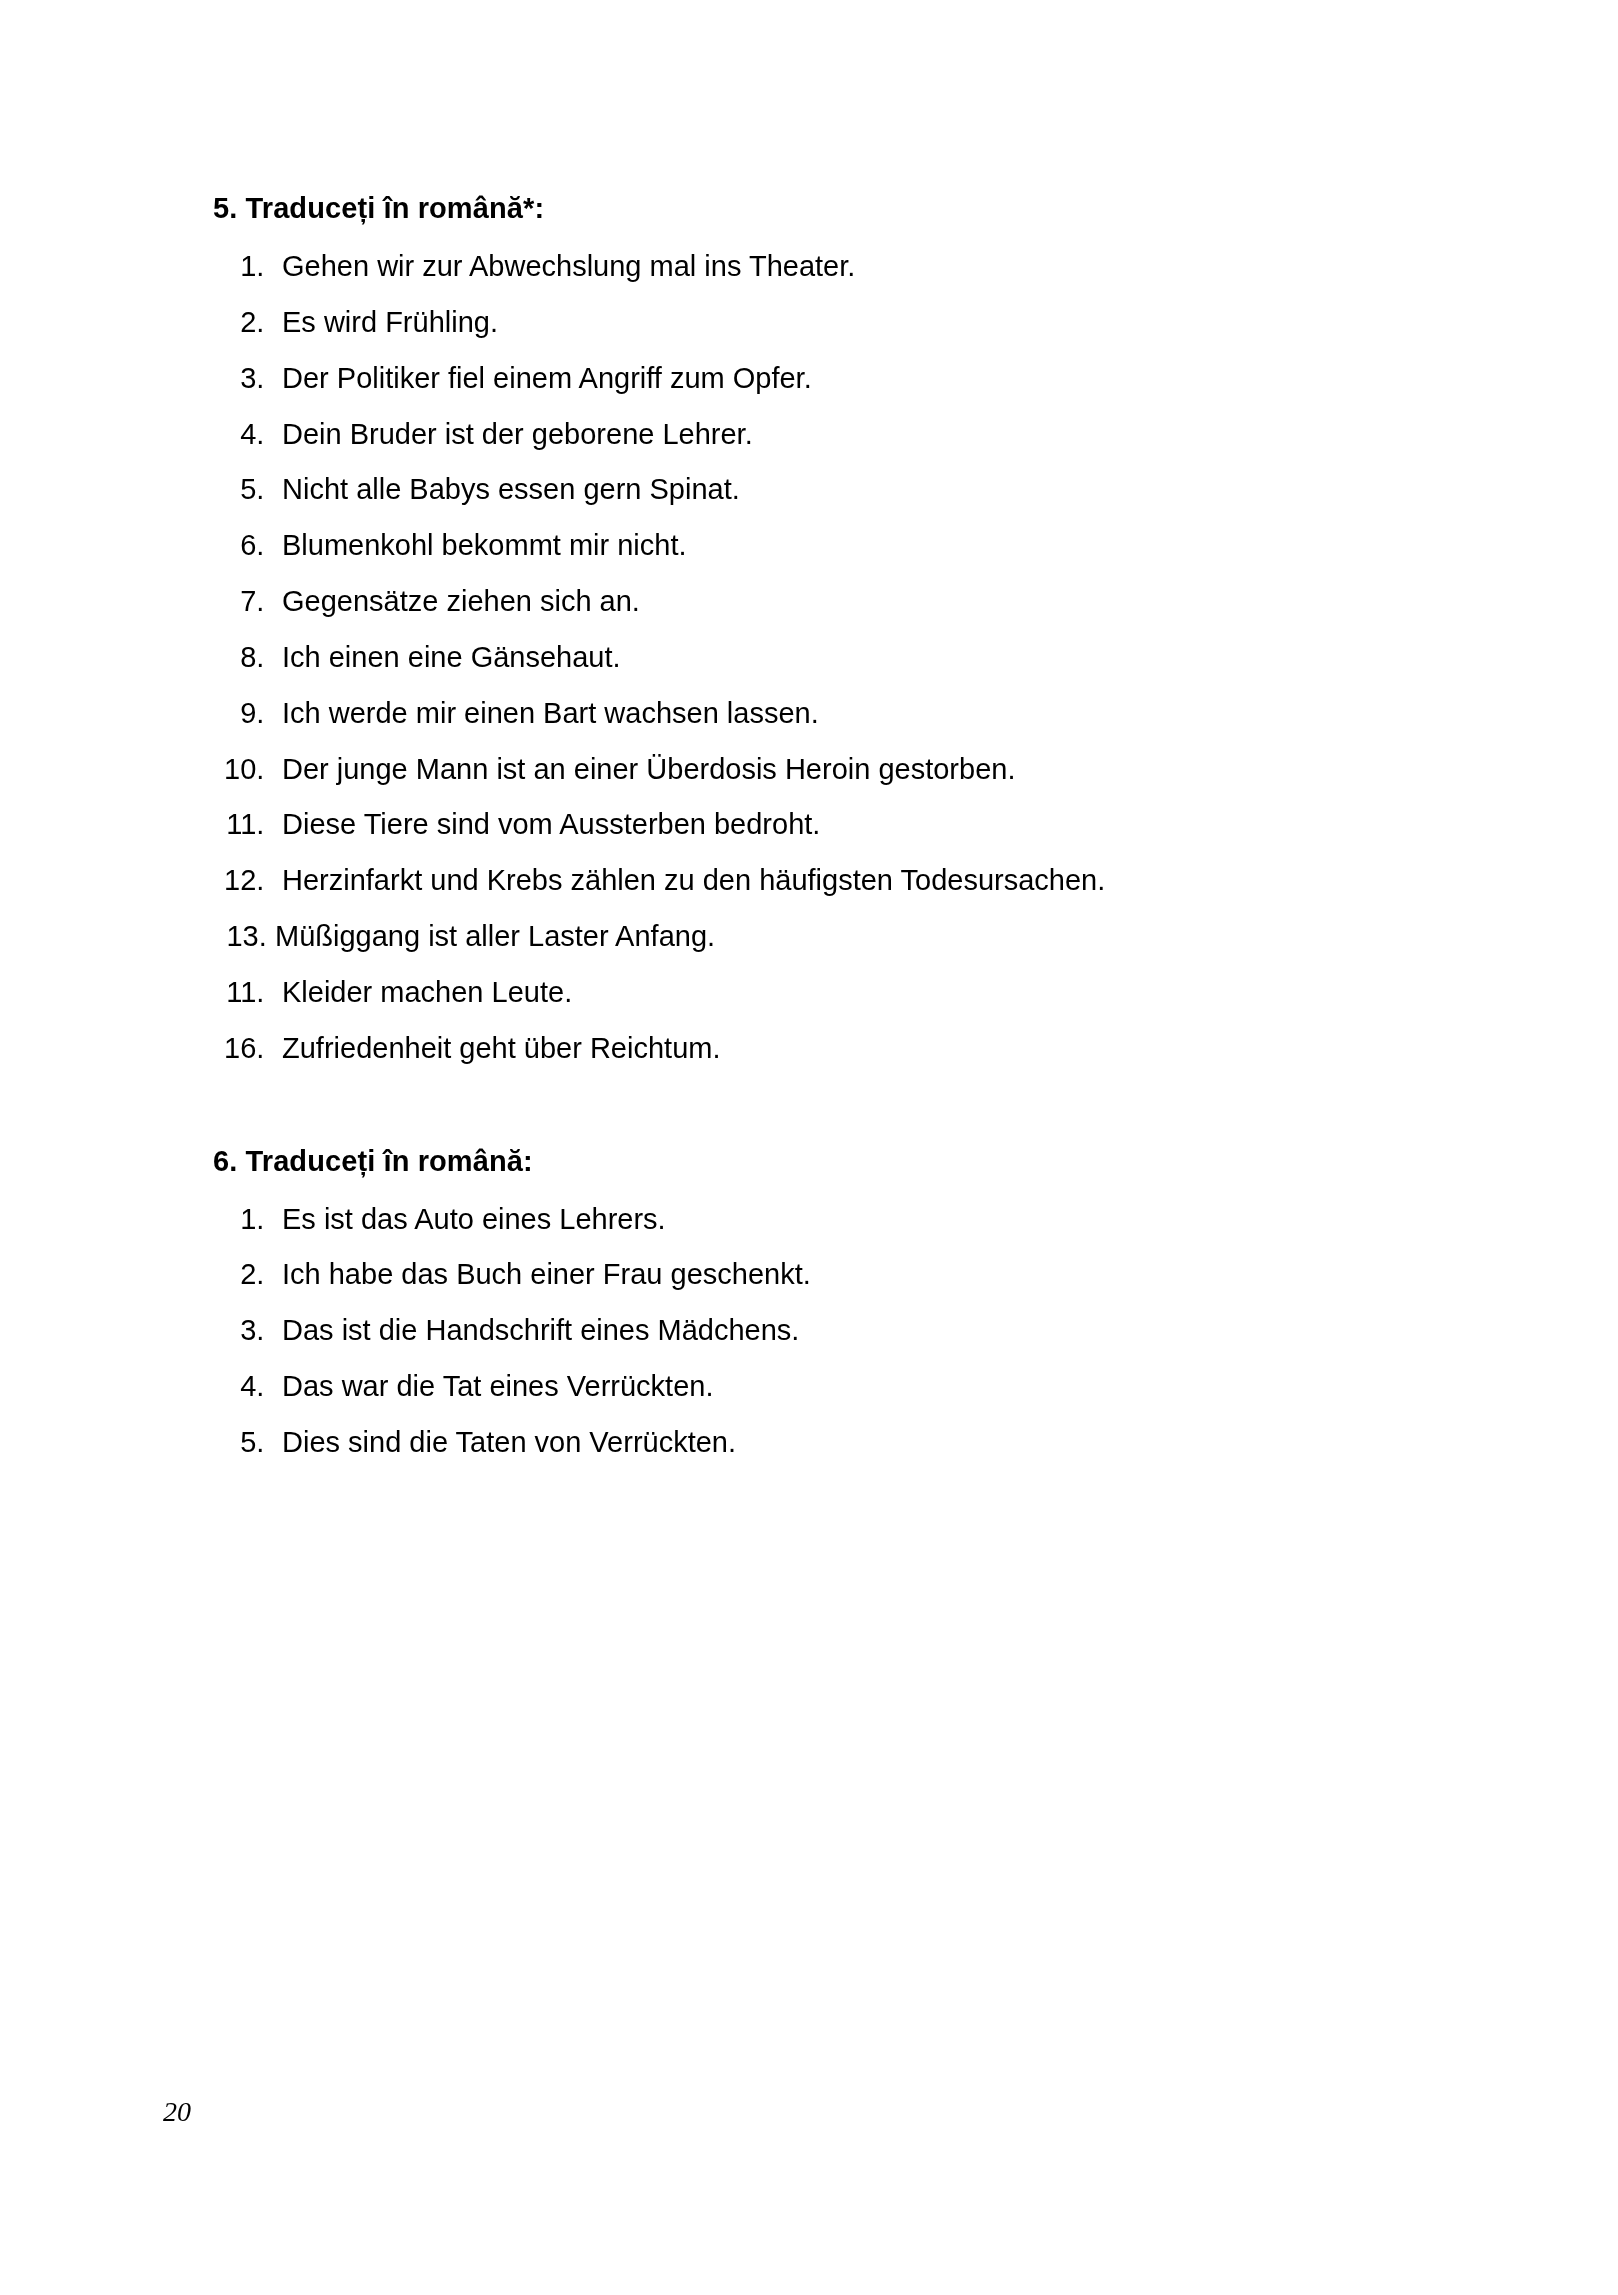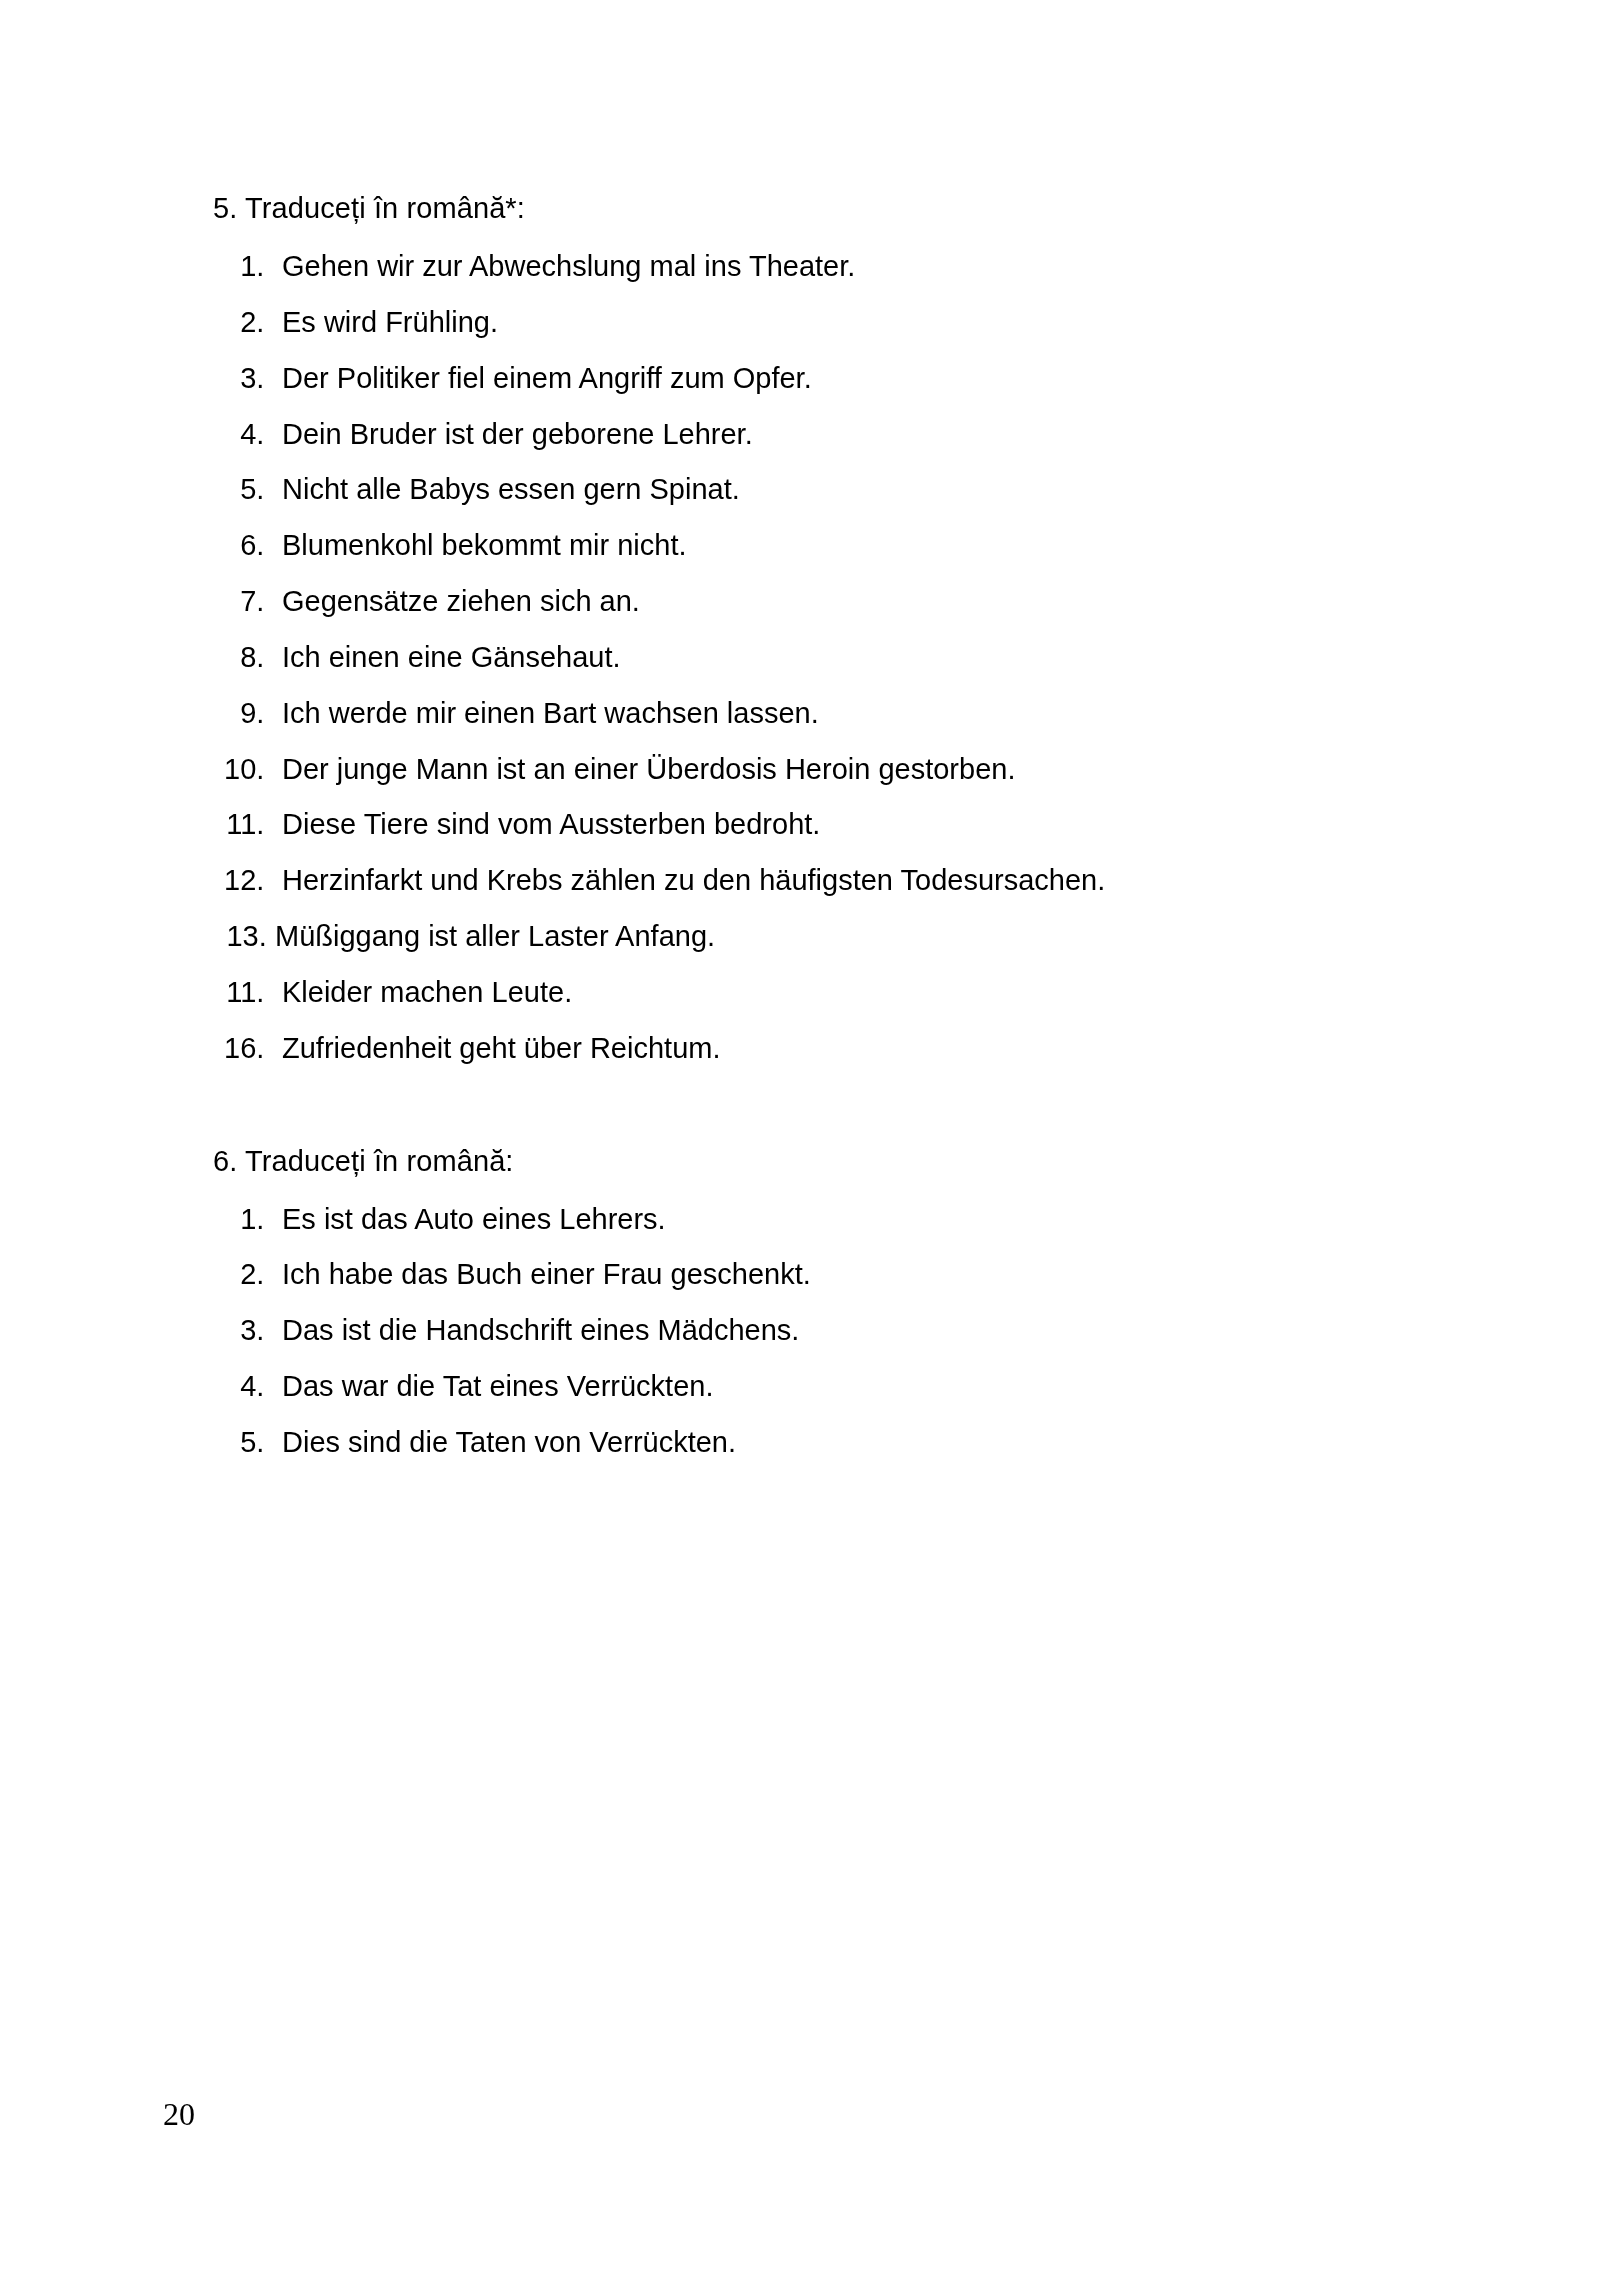--- a/index.html
+++ b/index.html
@@ -21,21 +21,21 @@
     padding: 0;
   }
   .content {
     position: absolute;
     left: 213px;
     top: 190px;
     width: 1231px;
   }
   .section-heading {
     font-size: 29px;
-    font-weight: normal;
+    font-weight: bold;
     letter-spacing: 0.1px;
     margin: 0 0 19.4px 0;
     line-height: 1.3;
   }
   .item-list {
     margin: 0;
     padding: 0;
     list-style: none;
   }
   .item {
@@ -64,22 +64,23 @@
     text-align: right;
     padding-left: 7.4px;
   }
   .section-gap {
     height: 58px;
   }
   .page-number {
     position: absolute;
     left: 163px;
     top: 2096px;
-    font-size: 32px;
+    font-size: 28px;
     font-family: "Liberation Serif", serif;
+    font-style: italic;
   }
 </style>
 </head>
 <body>
 
 <div class="page">
   <div class="content">
 
     <div class="section">
       <h2 class="section-heading">5. Traduceți în română*:</h2>

